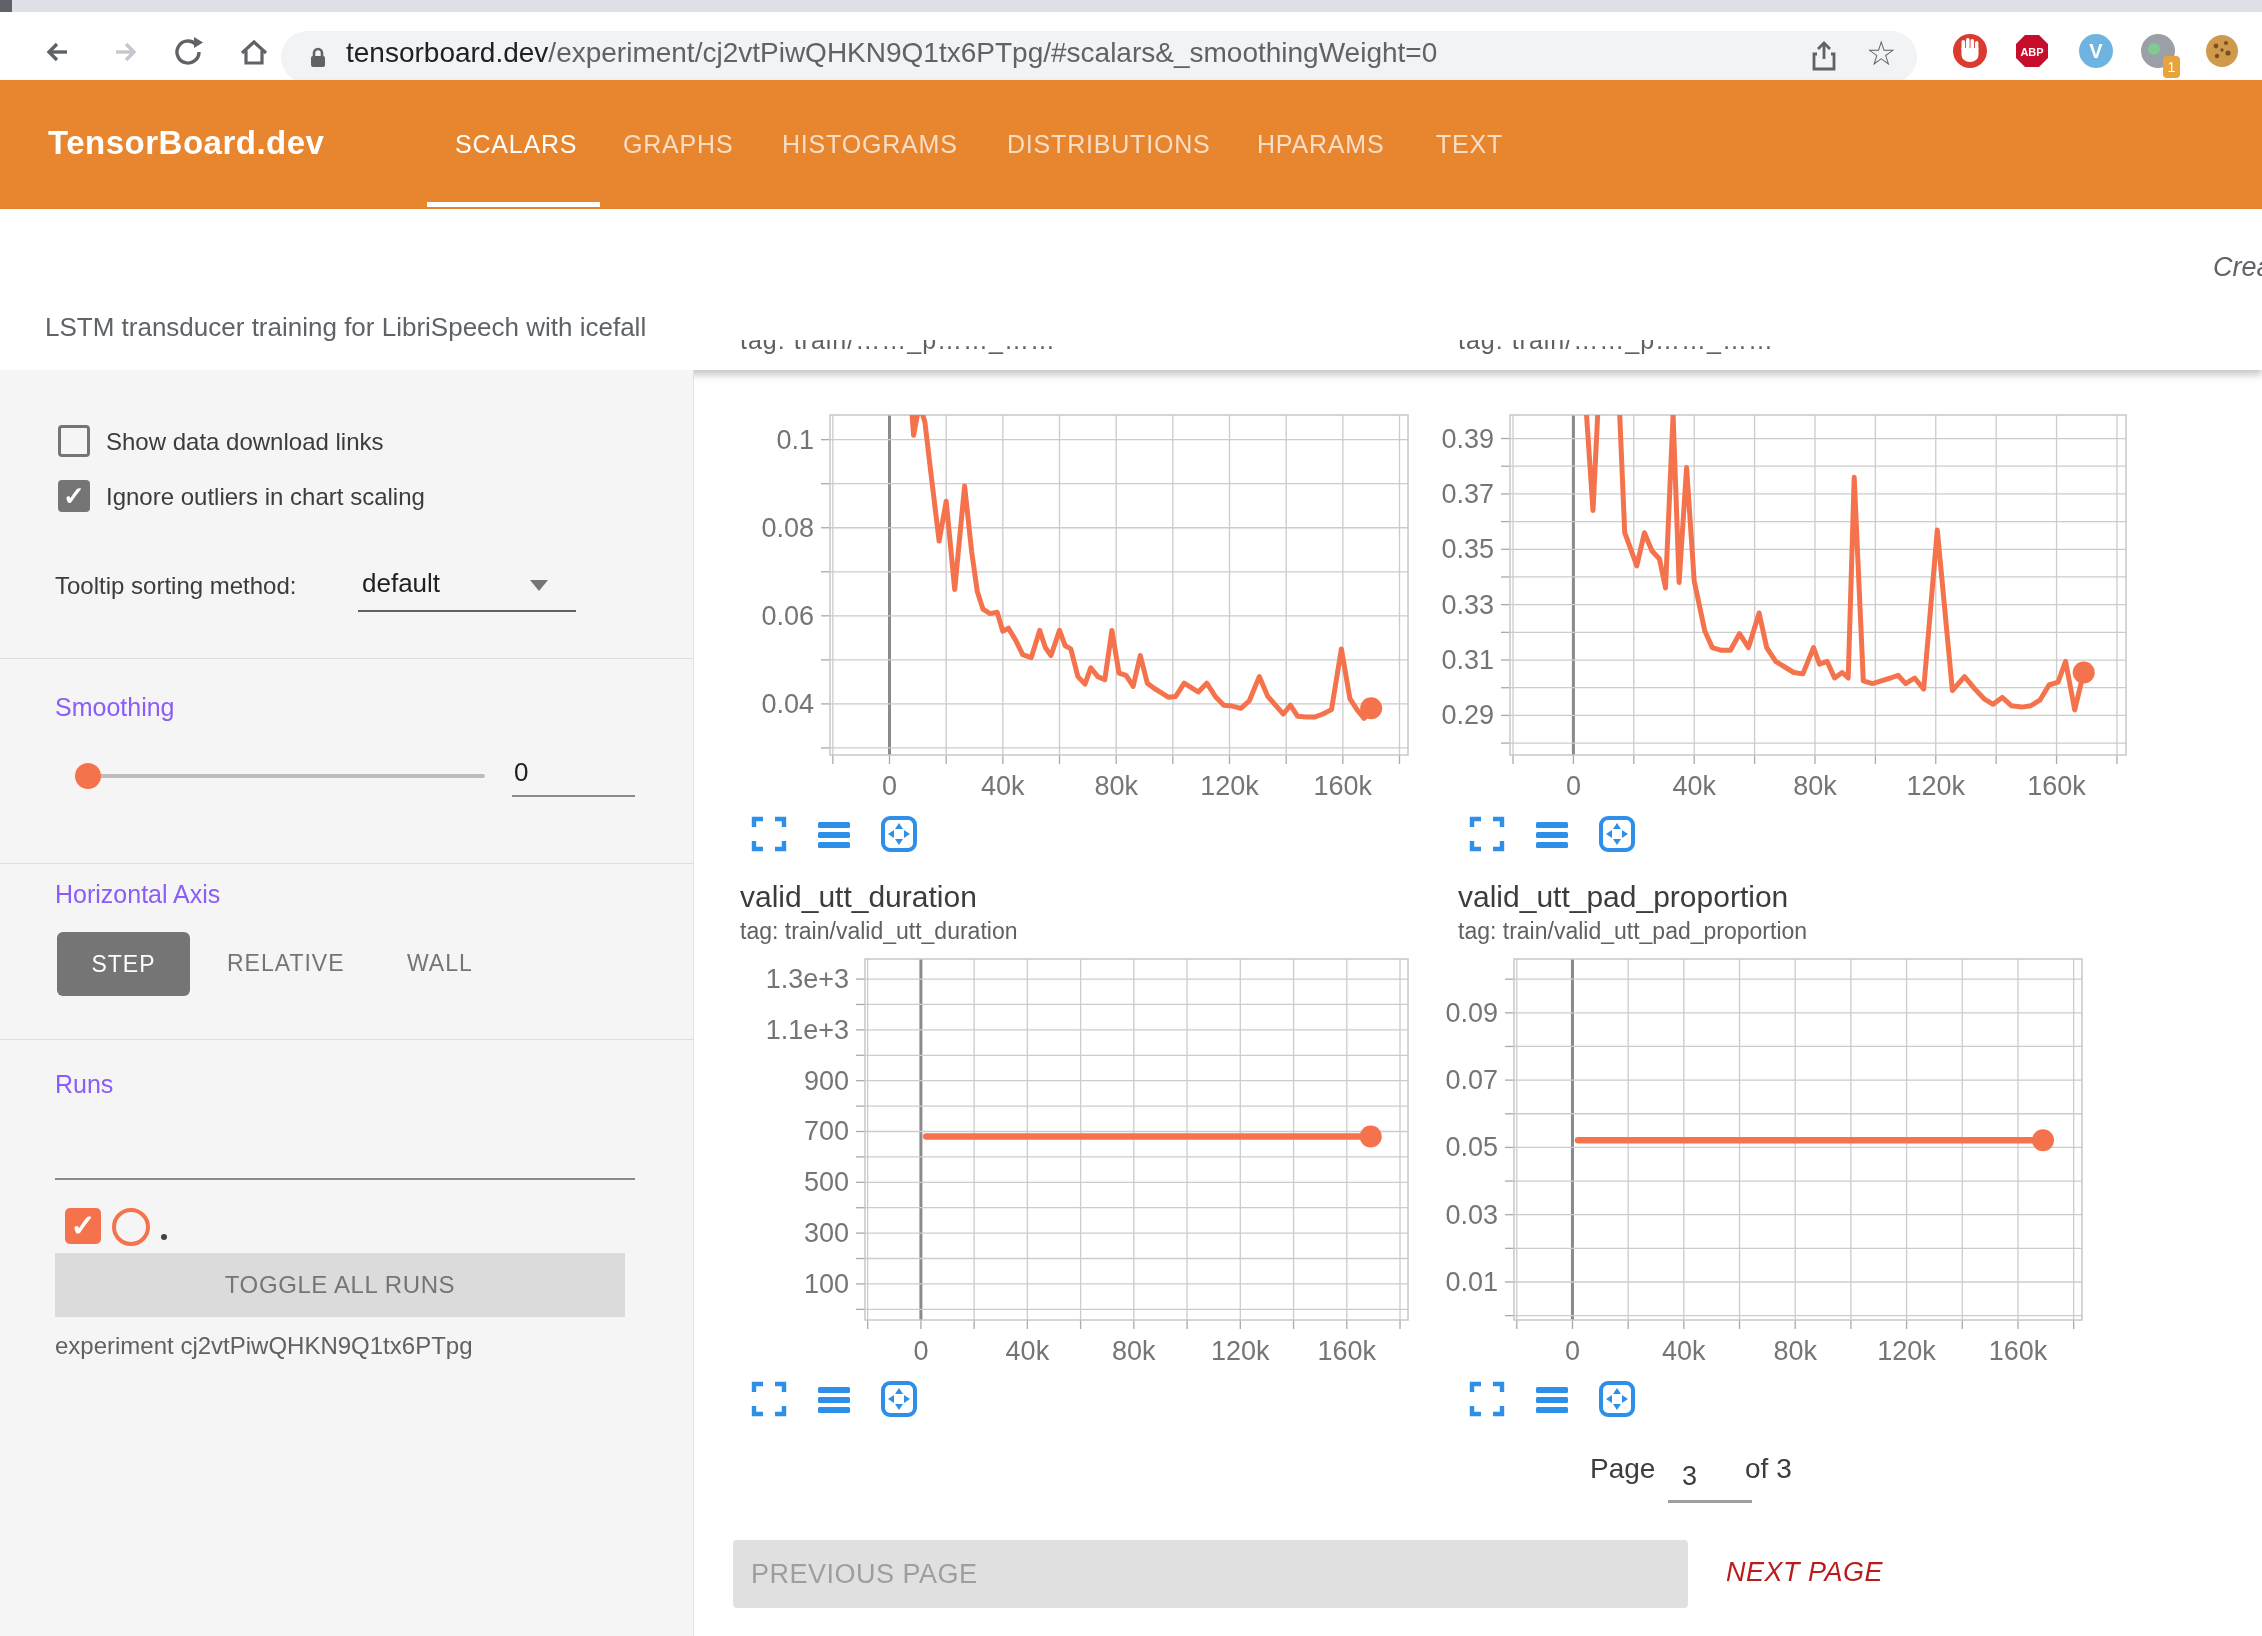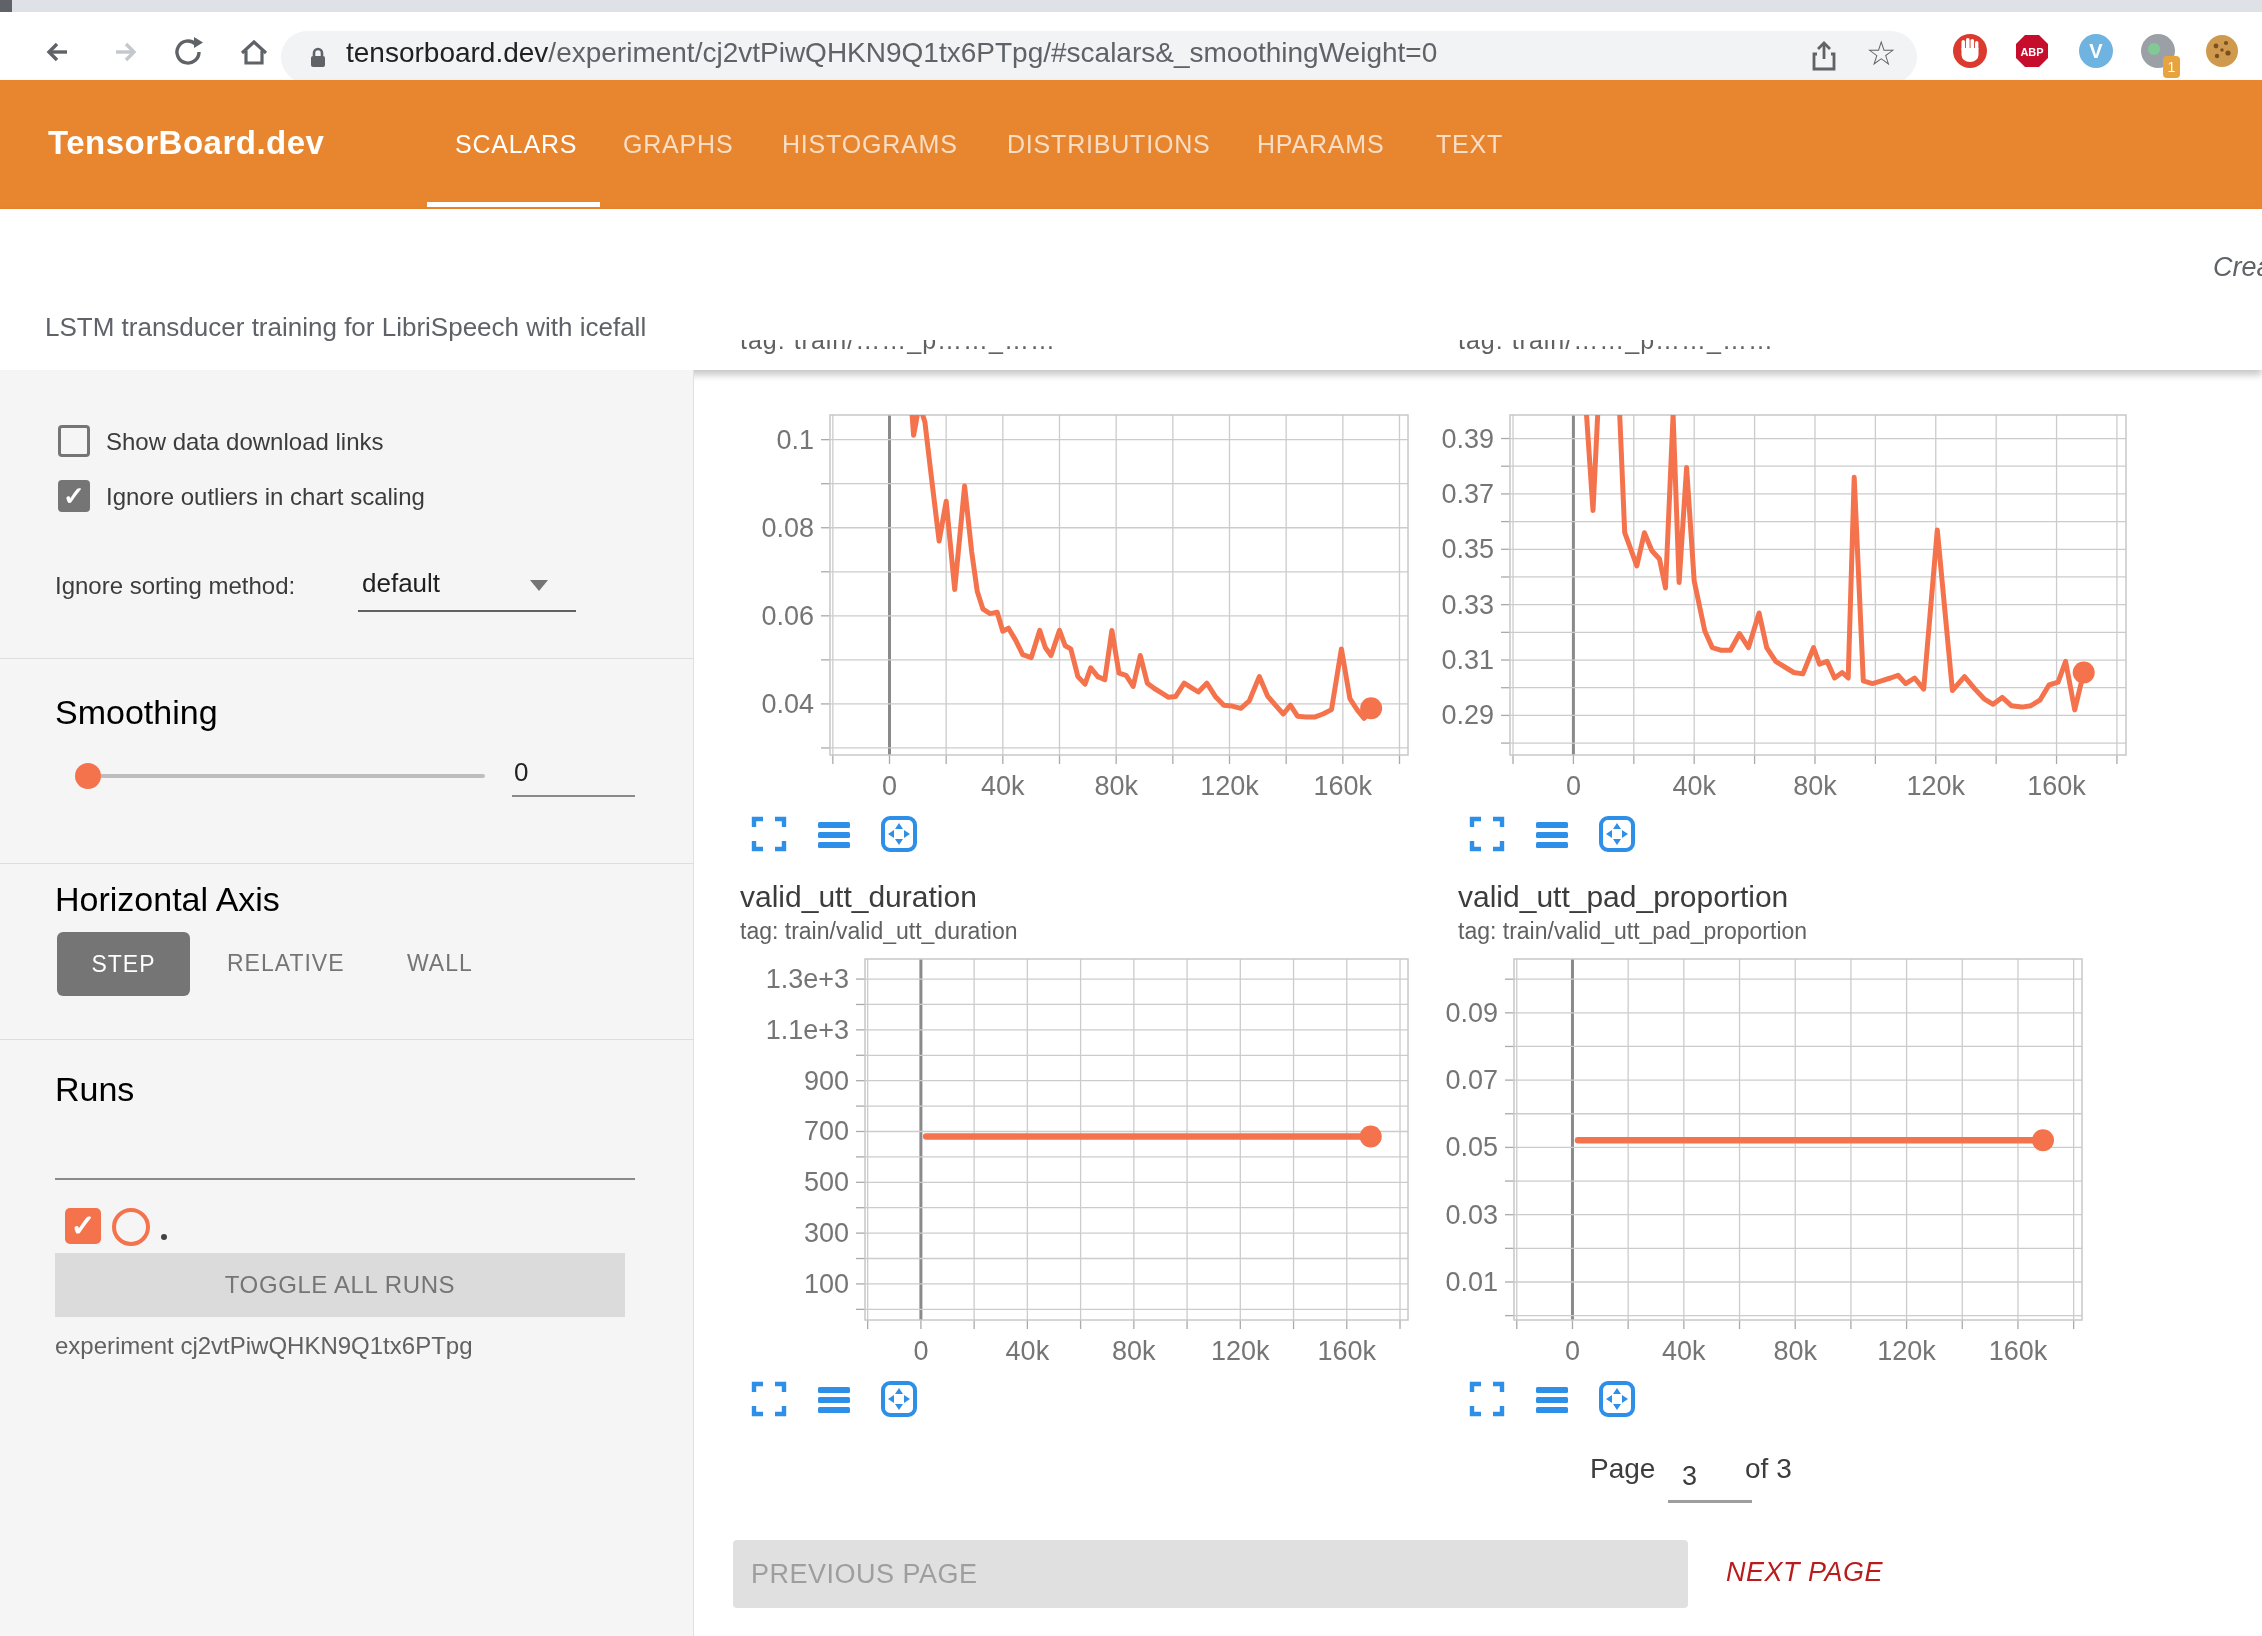--- a/index.html
+++ b/index.html
@@ -27,21 +27,21 @@
   
   #subheader{left:0;top:209px;width:2262px;height:161px;background:#fff;box-shadow:0 5px 7px rgba(0,0,0,.22);}
   #crea{left:2213px;top:43px;font-size:27px;font-style:italic;color:#5f6368;white-space:nowrap;}
   #exp-title{left:45px;top:103px;font-size:26px;color:#5f6368;}
   
   #sidebar{left:0;top:370px;width:693px;height:1266px;background:#f5f5f5;border-right:1px solid #e0e0e0;}
   .sb-divider{left:0;width:693px;height:1px;background:#dedede;}
   .cb-box{width:32px;height:32px;border:3px solid #757575;border-radius:4px;box-sizing:border-box;background:#f5f5f5;}
   .cb-box.checked{background:#757575;color:#fff;font-size:26px;line-height:27px;text-align:center;font-weight:bold;}
   .cb-label{font-size:24px;color:#3c3c3c;}
-  .sb-h{font-size:34px;color:#000000;text-align:right;}
+  .sb-h{font-size:25px;color:#8b5cf6;text-align:right;}
   #tooltip-value{font-size:26px;color:#212121;}
   .dd-caret{width:0;height:0;border-left:9px solid transparent;border-right:9px solid transparent;border-top:11px solid #757575;}
   #slider-track{left:88px;top:774px;width:397px;height:4px;background:#bdbdbd;border-radius:2px;}
   #slider-thumb{left:75px;top:763px;width:26px;height:26px;border-radius:50%;background:#f4734d;}
   #smoothing-value{left:512px;top:756px;width:123px;font-size:26px;color:#212121;background:transparent;border:none;outline:none;}
   #smoothing-underline{left:512px;top:795px;width:123px;height:2px;background:#8a8a8a;}
   #step-btn{left:57px;top:932px;width:133px;height:64px;background:#757575;border-radius:6px;color:#fff;
      font-size:23px;letter-spacing:1px;display:flex;align-items:center;justify-content:center;}
   .axis-opt{top:950px;font-size:23px;letter-spacing:1px;color:#757575;}
   #regex-input{left:55px;top:1125px;width:578px;font-size:24px;color:#5f6368;background:transparent;border:none;outline:none;}
@@ -190,21 +190,21 @@
     <div class="abs" id="crea">Crea</div>
     <div class="abs" id="exp-title">LSTM transducer training for LibriSpeech with icefall</div>
   </div>
 
   <div class="abs" id="sidebar">
     <div class="abs cb-box" style="left:58px;top:55px;"></div>
     <div class="abs cb-label" style="left:106px;top:58px;">Show data download links</div>
     <div class="abs cb-box checked" style="left:58px;top:110px;">✓</div>
     <div class="abs cb-label" style="left:106px;top:113px;">Ignore outliers in chart scaling</div>
 
-    <div class="abs cb-label" style="left:55px;top:202px;">Ignore sorting method:</div>
+    <div class="abs cb-label" style="left:55px;top:202px;">Tooltip sorting method:</div>
     <div class="abs" id="tooltip-value" style="left:362px;top:198px;">default</div>
     <div class="abs dd-caret" style="left:530px;top:210px;"></div>
     <div class="abs" style="left:358px;top:240px;width:218px;height:2px;background:#616161;"></div>
 
     <div class="abs sb-divider" style="top:288px;"></div>
 
     <div class="abs sb-h" style="left:55px;top:323px;">Smoothing</div>
     <div class="abs" id="slider-track" style="top:404px;left:88px;"></div>
     <div class="abs" id="slider-thumb" style="top:393px;left:75px;"></div>
     <input class="abs" id="smoothing-value" style="top: 386px; left: 512px;" value="0">

